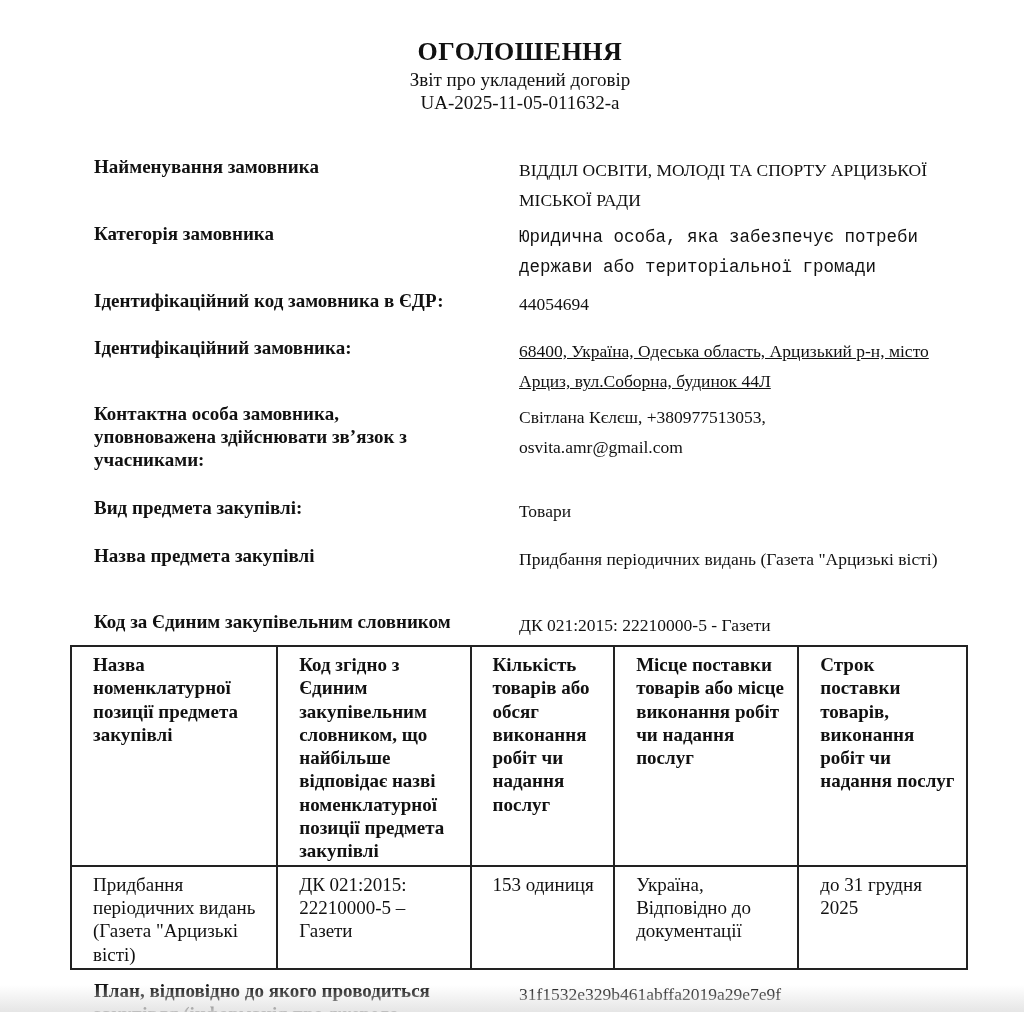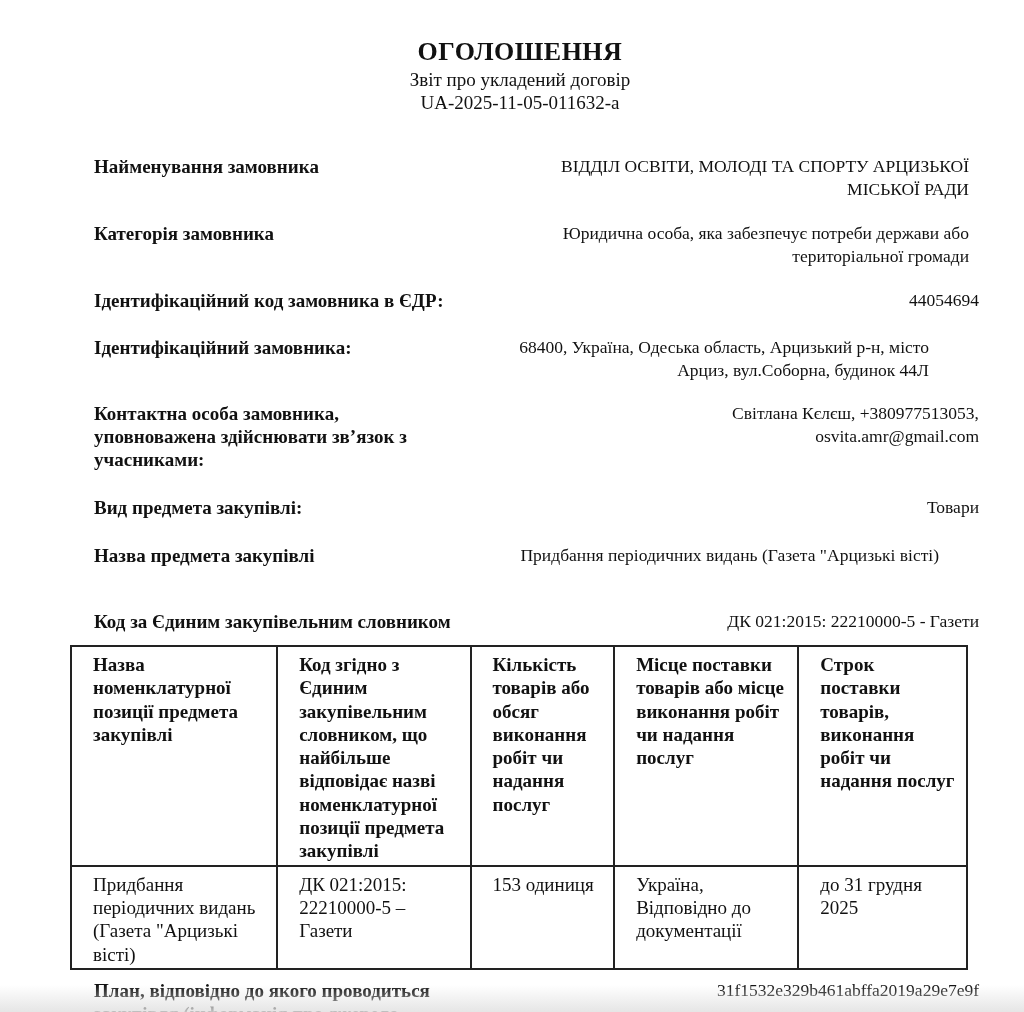--- a/index.html
+++ b/index.html
@@ -48,23 +48,22 @@
       font-weight: bold;
       font-size: 19px;
       line-height: 23px;
       margin-left: 24px;
     }
     .value {
       position: absolute;
       left: 449px;
       width: 460px;
       font-size: 17.5px;
-      line-height: 23px;
+      line-height: 30px;
       font-family: "Liberation Serif", serif;
-      text-align: right;
     }
     table.items {
       position: absolute;
       left: 70px;
       top: 645px;
       width: 898px;
       border-collapse: collapse;
       font-size: 19px;
       line-height: 23.3px;
     }
@@ -106,31 +105,31 @@
     <div class="tender-id">UA-2025-11-05-011632-a</div>
   </div>
 
   <div class="row" style="top:155px;">
     <div class="label">Найменування замовника</div>
     <div class="value" style="width:450px;">ВІДДІЛ ОСВІТИ, МОЛОДІ ТА СПОРТУ АРЦИЗЬКОЇ МІСЬКОЇ РАДИ</div>
   </div>
 
   <div class="row" style="top:222px;">
     <div class="label">Категорія замовника</div>
-    <div class="value" style="width:450px;">Юридична особа, яка забезпечує потреби держави або територіальної громади</div>
+    <div class="value" style="width:450px;font-family:Liberation Mono, monospace;">Юридична особа, яка забезпечує потреби держави або територіальної громади</div>
   </div>
 
   <div class="row" style="top:289px;">
     <div class="label">Ідентифікаційний код замовника в ЄДР:</div>
     <div class="value">44054694</div>
   </div>
 
   <div class="row" style="top:336px;">
     <div class="label">Ідентифікаційний замовника:</div>
-    <div class="value" style="width:410px;">68400, Україна, Одеська область, Арцизький р-н, місто Арциз, вул.Соборна, будинок 44Л</div>
+    <div class="value" style="width:410px;text-decoration:underline;">68400, Україна, Одеська область, Арцизький р-н, місто Арциз, вул.Соборна, будинок 44Л</div>
   </div>
 
   <div class="row" style="top:402px;">
     <div class="label" style="width:360px;">Контактна особа замовника, уповноважена здійснювати зв’язок з учасниками:</div>
     <div class="value">
       <div>Світлана Кєлєш, +380977513053,</div>
       <div>osvita.amr@gmail.com</div>
     </div>
   </div>
 

